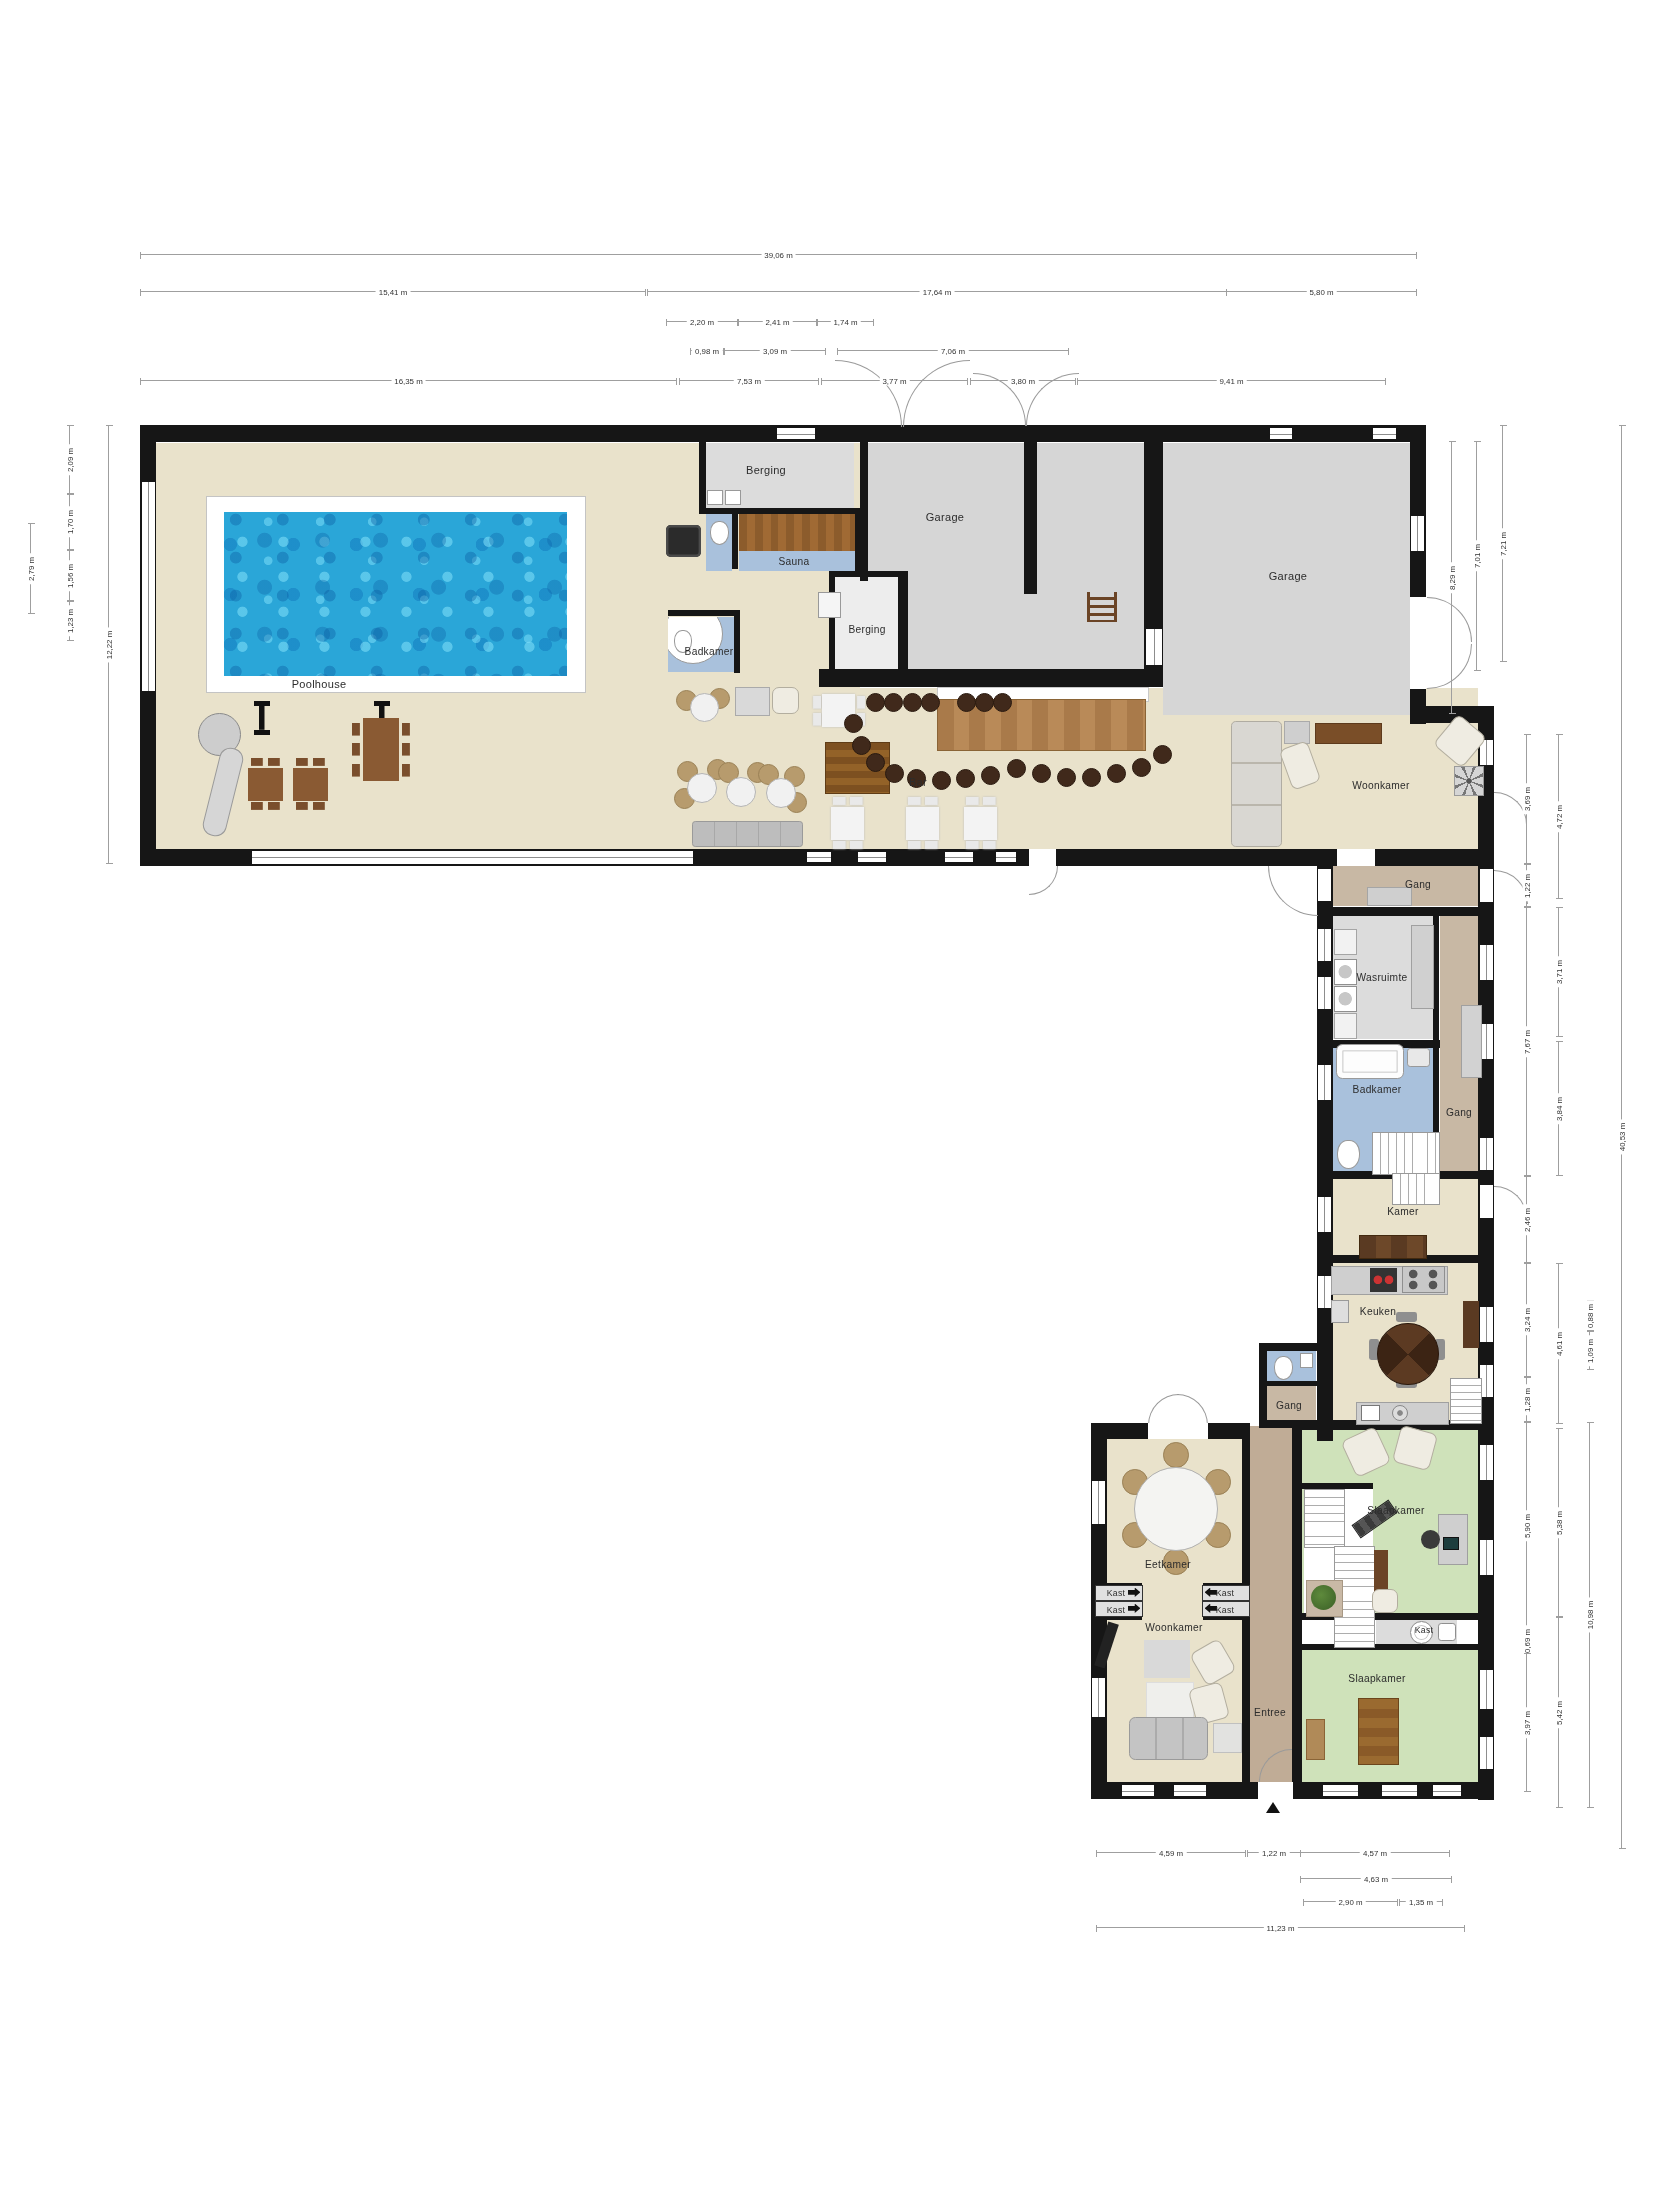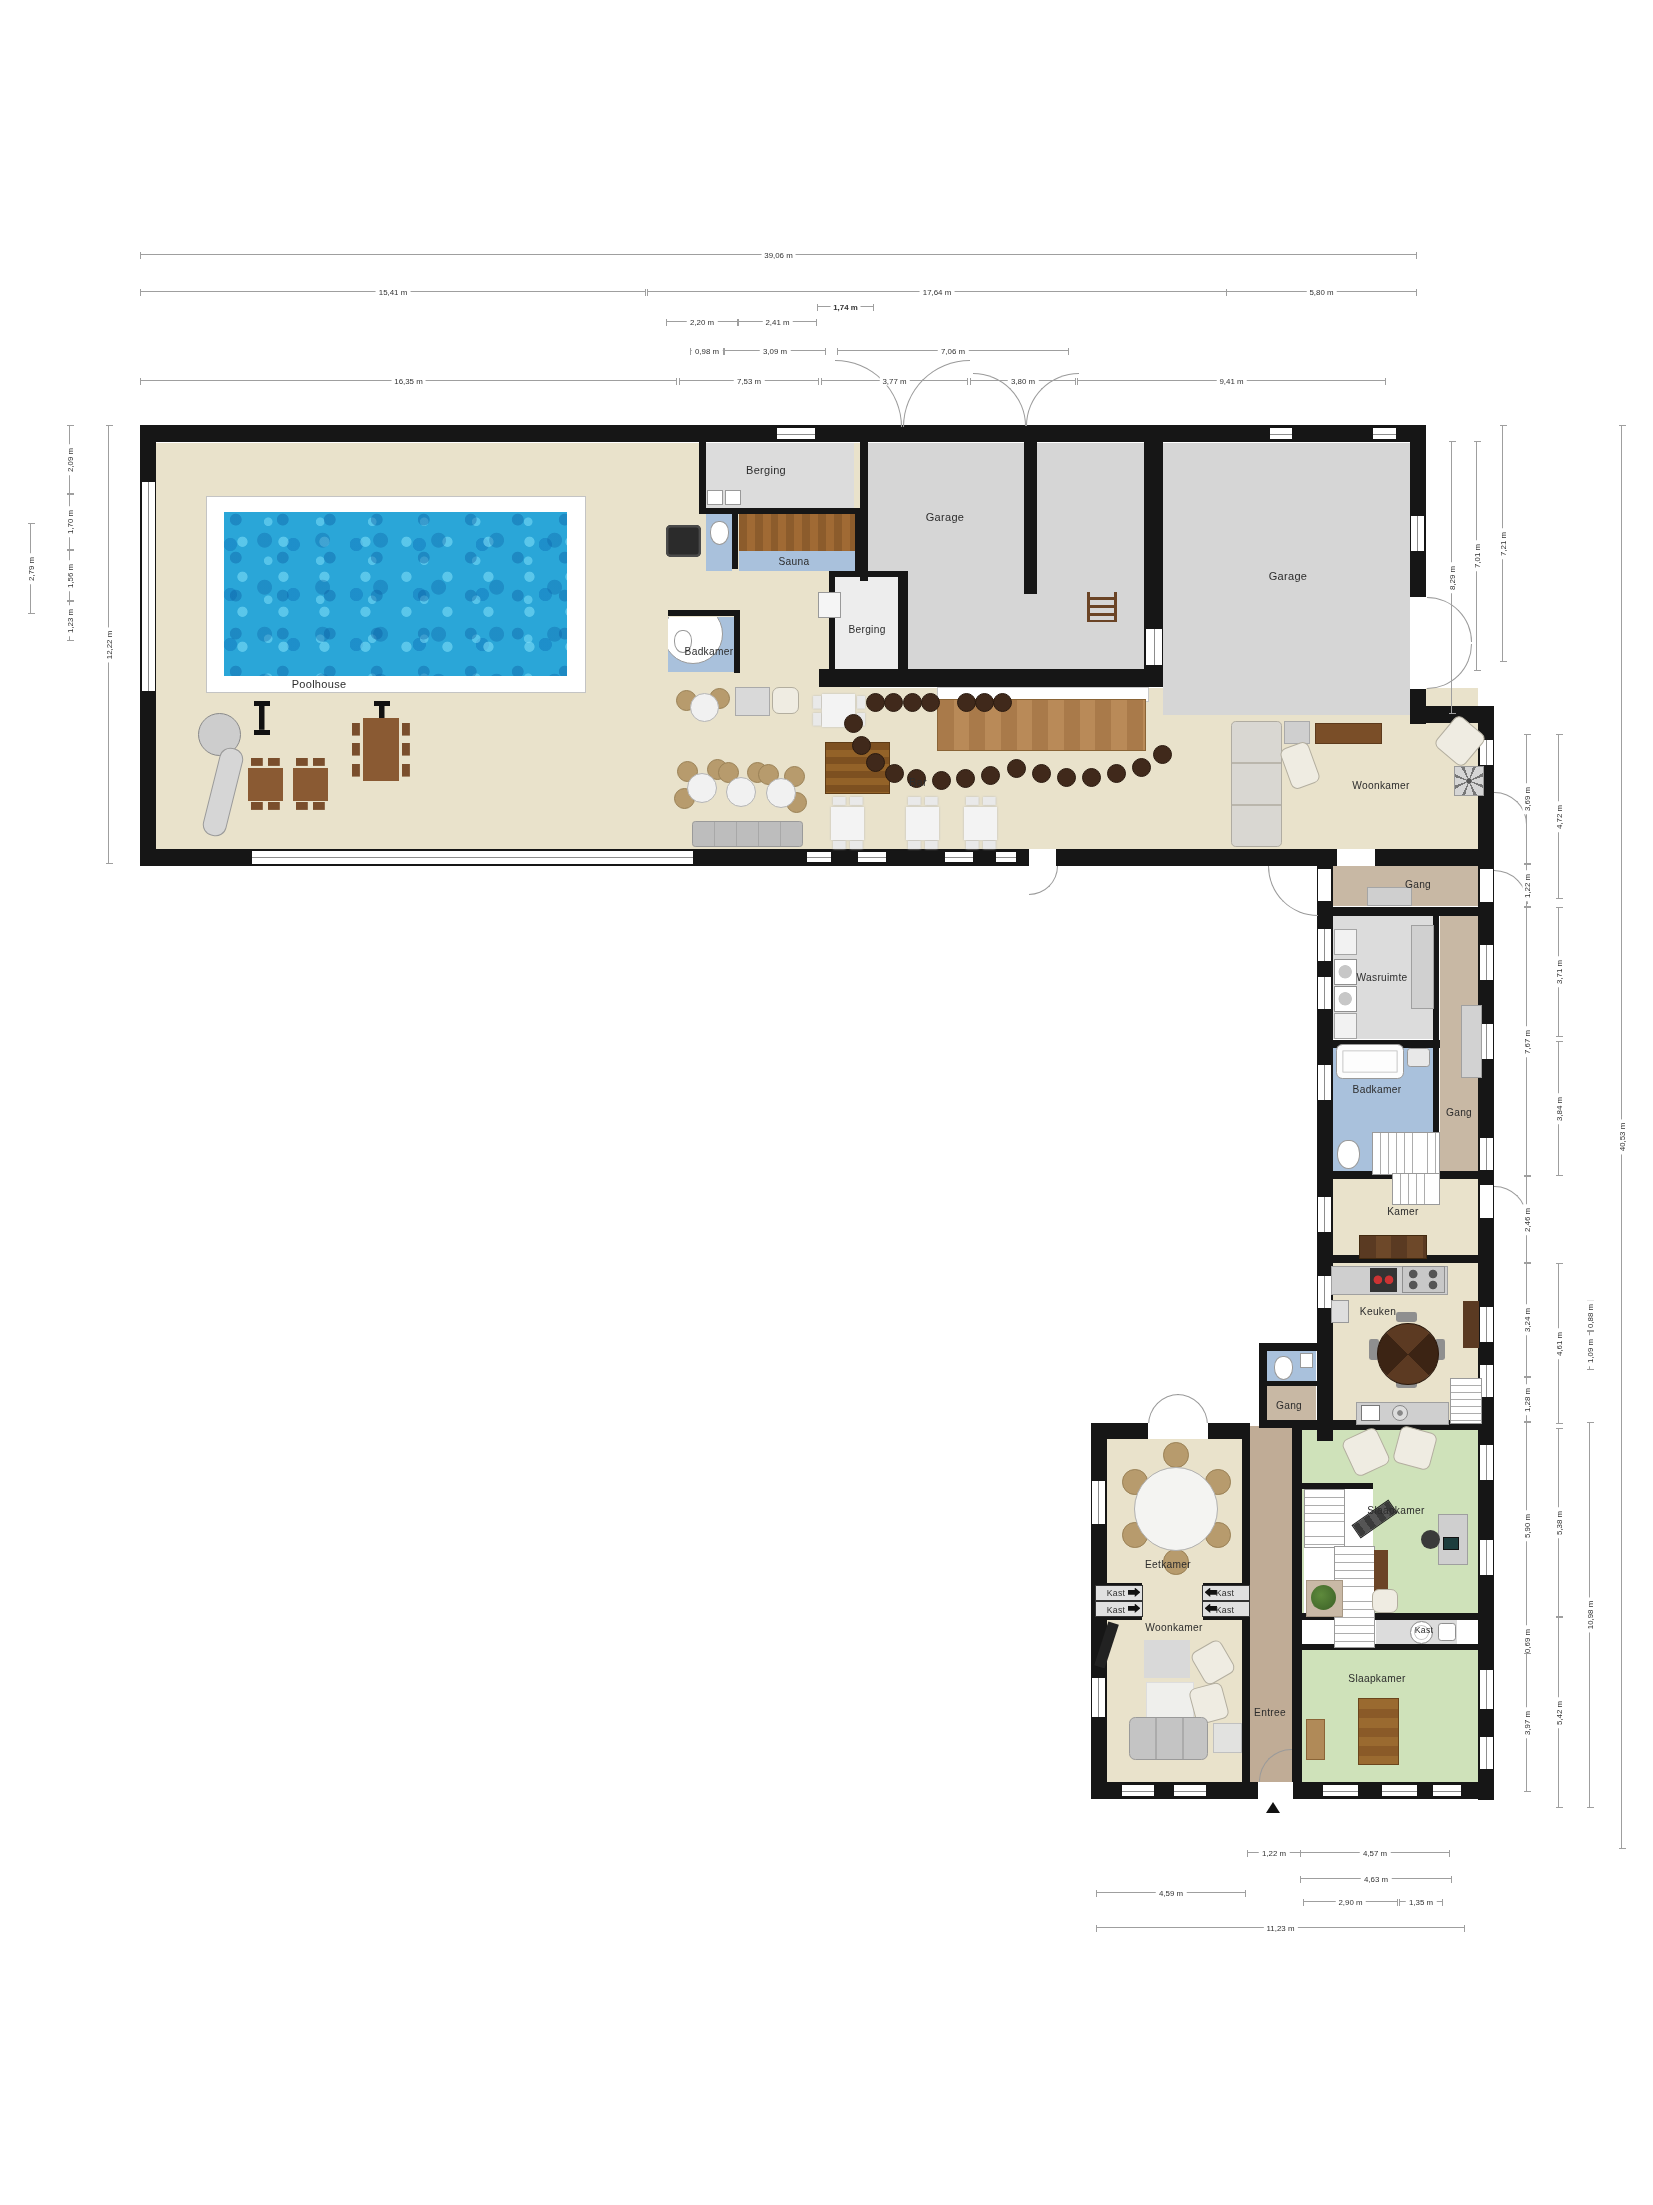--- a/index.html
+++ b/index.html
@@ -362,21 +362,21 @@
     </div>
     <div class="dh" style="left: 1226px; top: 291px; width: 191px;">
       <span>5,80 m</span>
     </div>
     <div class="dh" style="left: 666px; top: 321px; width: 72px;">
       <span>2,20 m</span>
     </div>
     <div class="dh" style="left: 738px; top: 321px; width: 79px;">
       <span>2,41 m</span>
     </div>
-    <div class="dh" style="left: 817px; top: 306px; width: 57px; font-weight: bold;">
+    <div class="dh" style="left: 817px; top: 321px; width: 57px;">
       <span>1,74 m</span>
     </div>
     <div class="dh" style="left: 690px; top: 350px; width: 34px;">
       <span>0,98 m</span>
     </div>
     <div class="dh" style="left: 724px; top: 350px; width: 102px;">
       <span>3,09 m</span>
     </div>
     <div class="dh" style="left: 837px; top: 350px; width: 232px;">
       <span>7,06 m</span>
@@ -389,21 +389,21 @@
     </div>
     <div class="dh" style="left: 821px; top: 380px; width: 147px;">
       <span>3,77 m</span>
     </div>
     <div class="dh" style="left: 970px; top: 380px; width: 106px;">
       <span>3,80 m</span>
     </div>
     <div class="dh" style="left: 1077px; top: 380px; width: 309px;">
       <span>9,41 m</span>
     </div>
-    <div class="dh" style="left: 1096px; top: 1892px; width: 150px;">
+    <div class="dh" style="left: 1096px; top: 1852px; width: 150px;">
       <span>4,59 m</span>
     </div>
     <div class="dh" style="left: 1247px; top: 1852px; width: 54px;">
       <span>1,22 m</span>
     </div>
     <div class="dh" style="left: 1300px; top: 1852px; width: 150px;">
       <span>4,57 m</span>
     </div>
     <div class="dh" style="left: 1300px; top: 1878px; width: 152px;">
       <span>4,63 m</span>

